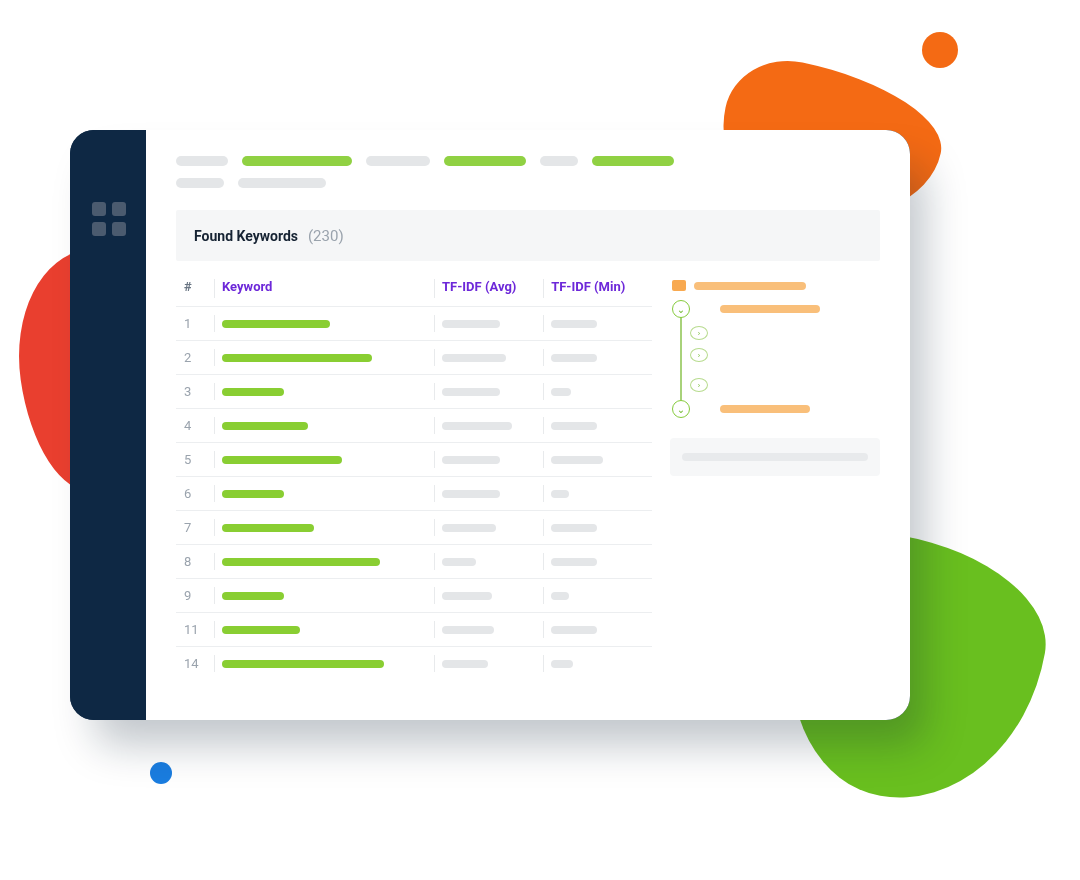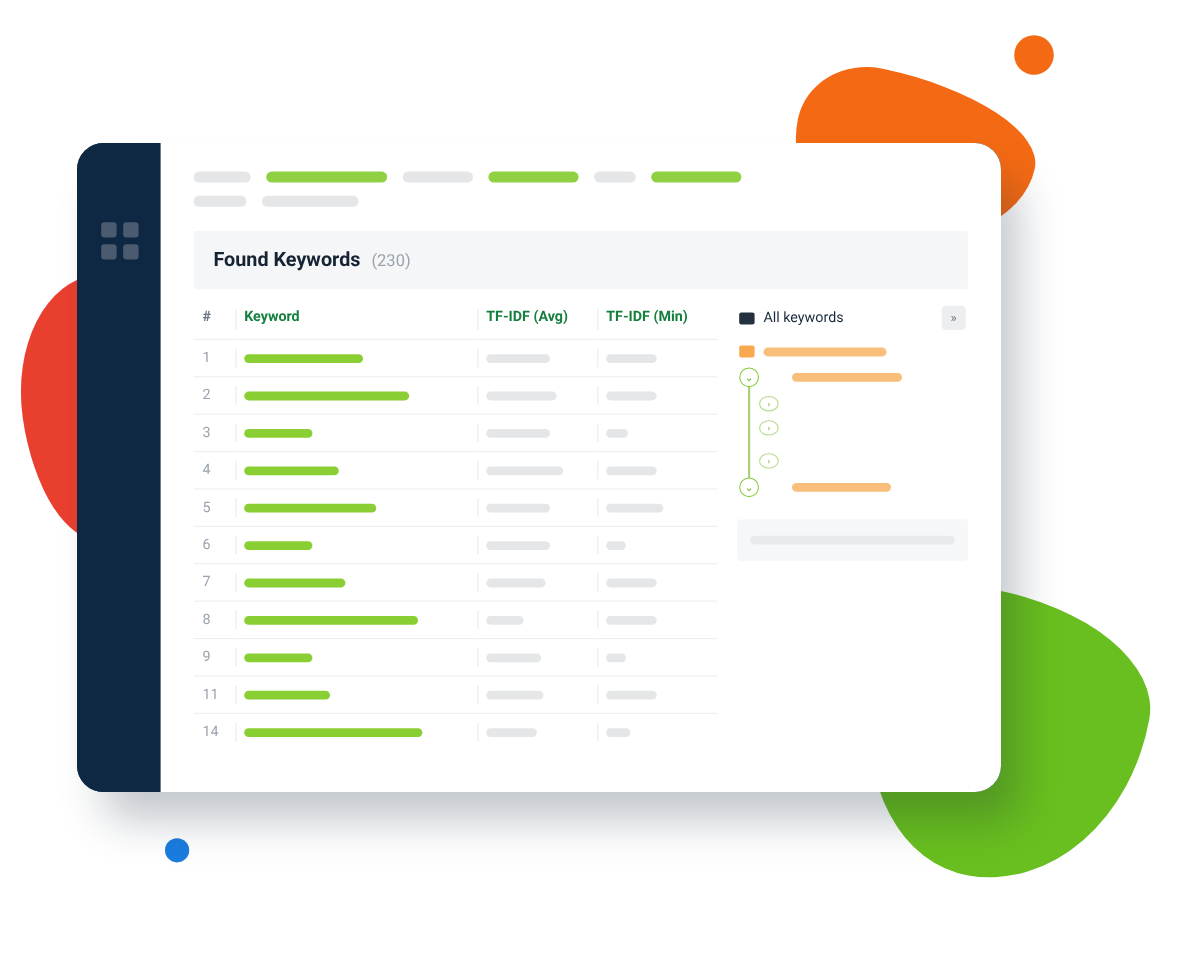--- a/index.html
+++ b/index.html
@@ -23,30 +23,30 @@
   .panel { position:absolute; left:76px; right:0; top:0; bottom:0; background:#fff; border-radius:0 24px 24px 0; padding:26px 30px 20px 30px; overflow:hidden; }
 
   
   .crumbs { display:flex; flex-wrap:wrap; gap:12px 14px; margin-bottom:22px; }
   .crumb { height:10px; border-radius:5px; }
   .crumb.gray  { background:#e4e6e8; }
   .crumb.green { background:#90d143; }
 
   
   .section-head { background:#f5f6f7; border-radius:2px; padding:16px 18px; margin-bottom:10px; }
-  .section-head .title { font-size:18px; font-weight:700; color:#162333; display:inline; }
+  .section-head .title { font-size:14px; font-weight:700; color:#162333; display:inline; }
   .section-head .count { color:#9aa3ad; font-size:15px; margin-left:6px; }
 
   .content { display:flex; gap:18px; }
   .table-wrap { flex: 1 1 auto; }
   .side { flex: 0 0 210px; }
 
   
   table { width:100%; border-collapse:collapse; font-size:13px; color:#2a3644; }
-  thead th { text-align:left; font-weight:700; color:#15803d; padding:8px 8px 12px; font-size:13px; }
+  thead th { text-align:left; font-weight:700; color:#6d28d9; padding:8px 8px 12px; font-size:13px; }
   thead th.num { width:38px; color:#6a7684; }
   thead th.kw  { width:220px; }
   tbody td { border-top:1px solid #eceef0; padding:9px 8px; vertical-align:middle; }
   tbody td.num { color:#9aa3ad; font-size:13px; width:38px; }
   .vsep { position:relative; }
   .vsep::before { content:""; position:absolute; left:0; top:8px; bottom:8px; width:1px; background:#e8eaec; }
   .bar { height:8px; border-radius:4px; }
   .bar.green { background:#89ce32; }
   .bar.gray  { background:#e4e6e8; }
 
@@ -255,25 +255,20 @@
                   </td>
                   <td class="vsep">
                     <div class="bar gray" style="width:22px"></div>
                   </td>
                 </tr>
               </tbody>
           </table>
         </div>
 
         <div class="side">
-          <div class="grp-row">
-            <span class="folder dark"></span>
-            <span class="label">All keywords</span>
-            <span class="chevrons">»</span>
-          </div>
 
           <div id="tree" class="tree">
               <div class="grp-row" style="padding: 5px 0px;">
                 <span class="folder or"></span>
                 <span class="skel" style="width:112px"></span>
               </div>
               <div style="position: relative; padding-left: 0px;">
                 <div class="vline"></div>
                 <div class="node">
                   <span class="toggle">⌄</span>

